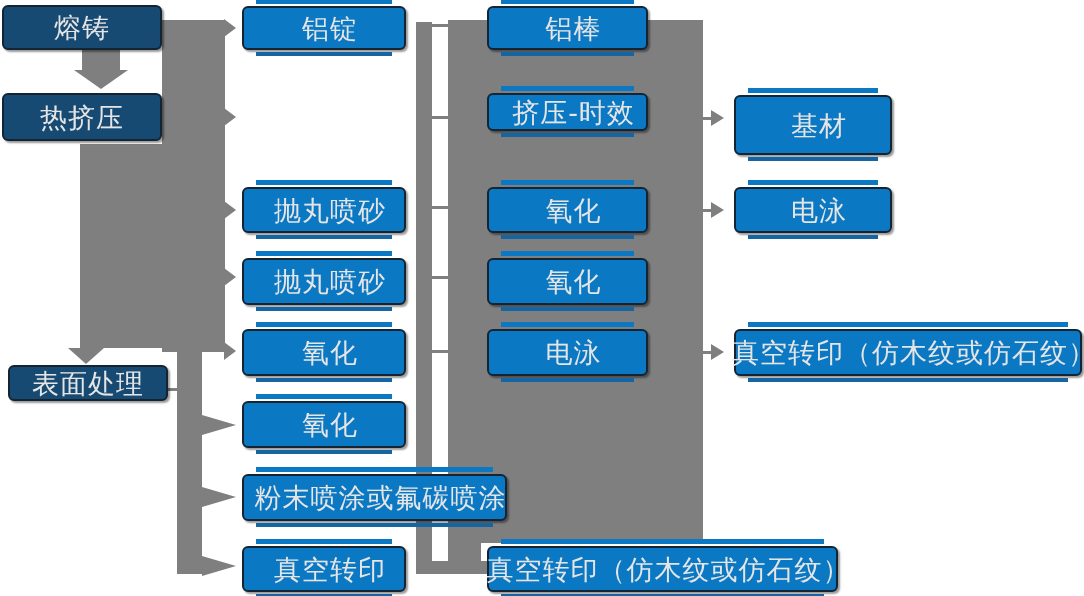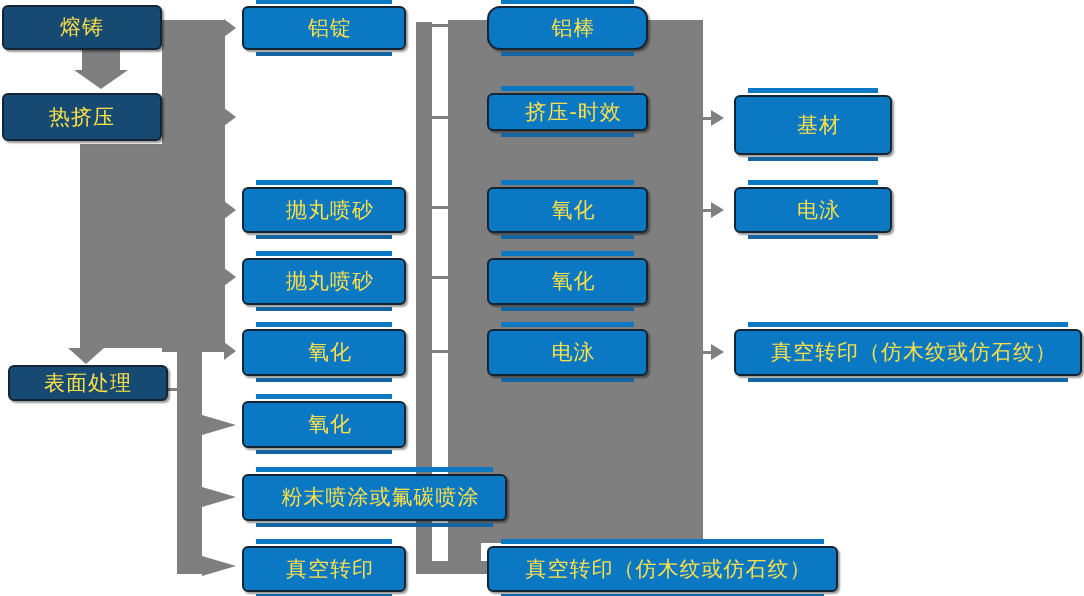--- a/index.html
+++ b/index.html
@@ -11,22 +11,22 @@
   .gray{position:absolute;background:#7f7f7f;}
   .tri{position:absolute;width:0;height:0;background:transparent;}
   .tri-right{border-top:9px solid transparent;border-bottom:9px solid transparent;border-left:12px solid #7f7f7f;}
   .tri-right-long{border-top:10px solid transparent;border-bottom:10px solid transparent;border-left:34px solid #7f7f7f;}
   .tri-right-sm{border-top:8px solid transparent;border-bottom:8px solid transparent;border-left:13px solid #7f7f7f;}
   .tri-down{border-left:27px solid transparent;border-right:27px solid transparent;border-top:19px solid #7f7f7f;}
   .tri-down-sm{border-left:18px solid transparent;border-right:18px solid transparent;border-top:16px solid #7f7f7f;}
   
   .node{
     position:absolute;display:flex;align-items:center;justify-content:center;
-    border:2px solid #152433;border-radius:6px;color:#fde047;
-    font-size:21px;letter-spacing:1px;line-height:1;
+    border:2px solid #152433;border-radius:6px;color:#e5e5e5;
+    font-size:27px;letter-spacing:1px;line-height:1;
     box-shadow:2px 2px 2px rgba(0,0,0,0.40);
     box-sizing:border-box;z-index:3;white-space:nowrap;
   }
   .node.light{background:#0b78c4;padding-left:12px;}
   .node.dark{background:#174a72;}
   
   .node.light::before{
     content:"";position:absolute;left:12px;right:12px;top:-9px;height:5px;
     background:#0b78c4;
   }
@@ -86,21 +86,21 @@
 <div class="node dark" style="left: 2px; top: 5px; width: 160px; height: 45px;">熔铸</div>
     <div class="node dark" style="left: 2px; top: 93px; width: 160px; height: 48px;">热挤压</div>
     <div class="node dark" style="left: 8px; top: 365px; width: 160px; height: 36px;">表面处理</div>
     <div class="node light" style="left: 242px; top: 6px; width: 164px; height: 44px;">铝锭</div>
     <div class="node light" style="left: 242px; top: 187px; width: 164px; height: 46px;">抛丸喷砂</div>
     <div class="node light" style="left: 242px; top: 258px; width: 164px; height: 47px;">抛丸喷砂</div>
     <div class="node light" style="left: 242px; top: 329px; width: 164px; height: 47px;">氧化</div>
     <div class="node light" style="left: 242px; top: 401px; width: 164px; height: 47px;">氧化</div>
     <div class="node light" style="left: 242px; top: 474px; width: 265px; height: 47px;">粉末喷涂或氟碳喷涂</div>
     <div class="node light" style="left: 242px; top: 546px; width: 164px; height: 46px;">真空转印</div>
-    <div class="node light" style="left: 487px; top: 6px; width: 161px; height: 44px; border-radius: 13px;">铝棒</div>
+    <div class="node light" style="left: 487px; top: 6px; width: 161px; height: 44px;">铝棒</div>
     <div class="node light" style="left: 487px; top: 93px; width: 161px; height: 38px;">挤压-时效</div>
     <div class="node light" style="left: 487px; top: 187px; width: 161px; height: 46px;">氧化</div>
     <div class="node light" style="left: 487px; top: 258px; width: 161px; height: 47px;">氧化</div>
     <div class="node light" style="left: 487px; top: 329px; width: 161px; height: 47px;">电泳</div>
     <div class="node light" style="left: 487px; top: 546px; width: 351px; height: 46px;">真空转印（仿木纹或仿石纹）</div>
     <div class="node light" style="left: 734px; top: 95px; width: 158px; height: 60px;">基材</div>
     <div class="node light" style="left: 734px; top: 187px; width: 158px; height: 46px;">电泳</div>
     <div class="node light" style="left: 734px; top: 329px; width: 348px; height: 47px;">真空转印（仿木纹或仿石纹）</div>
   </div>
 

